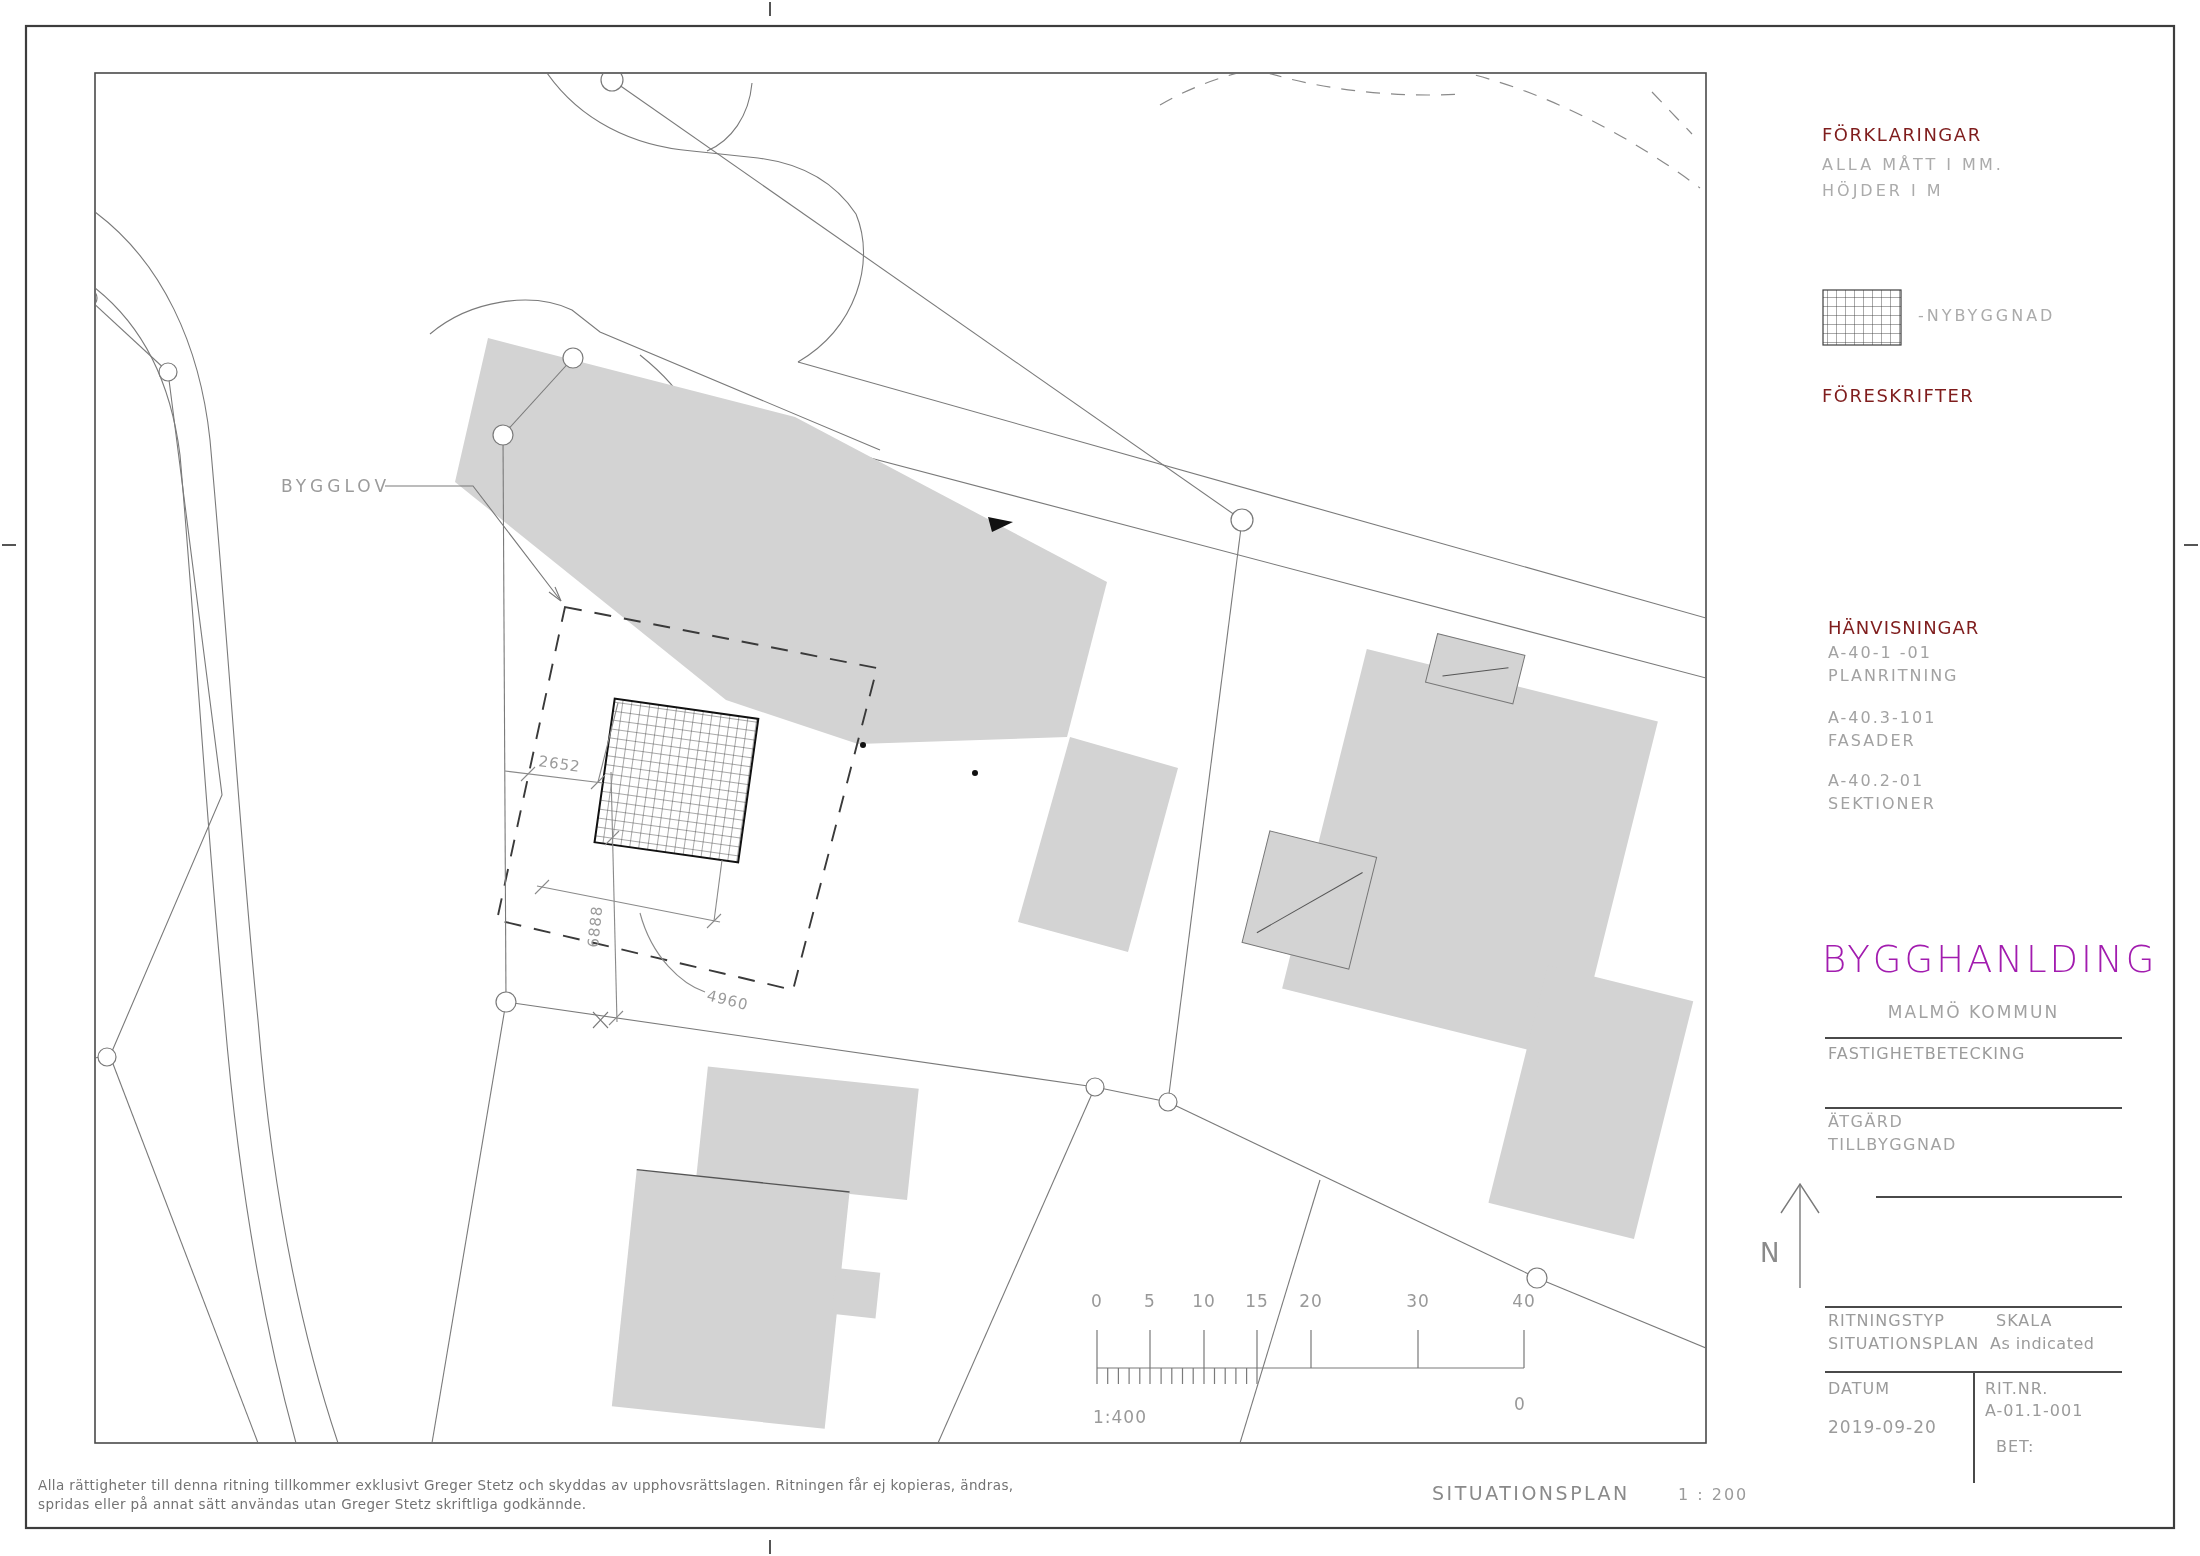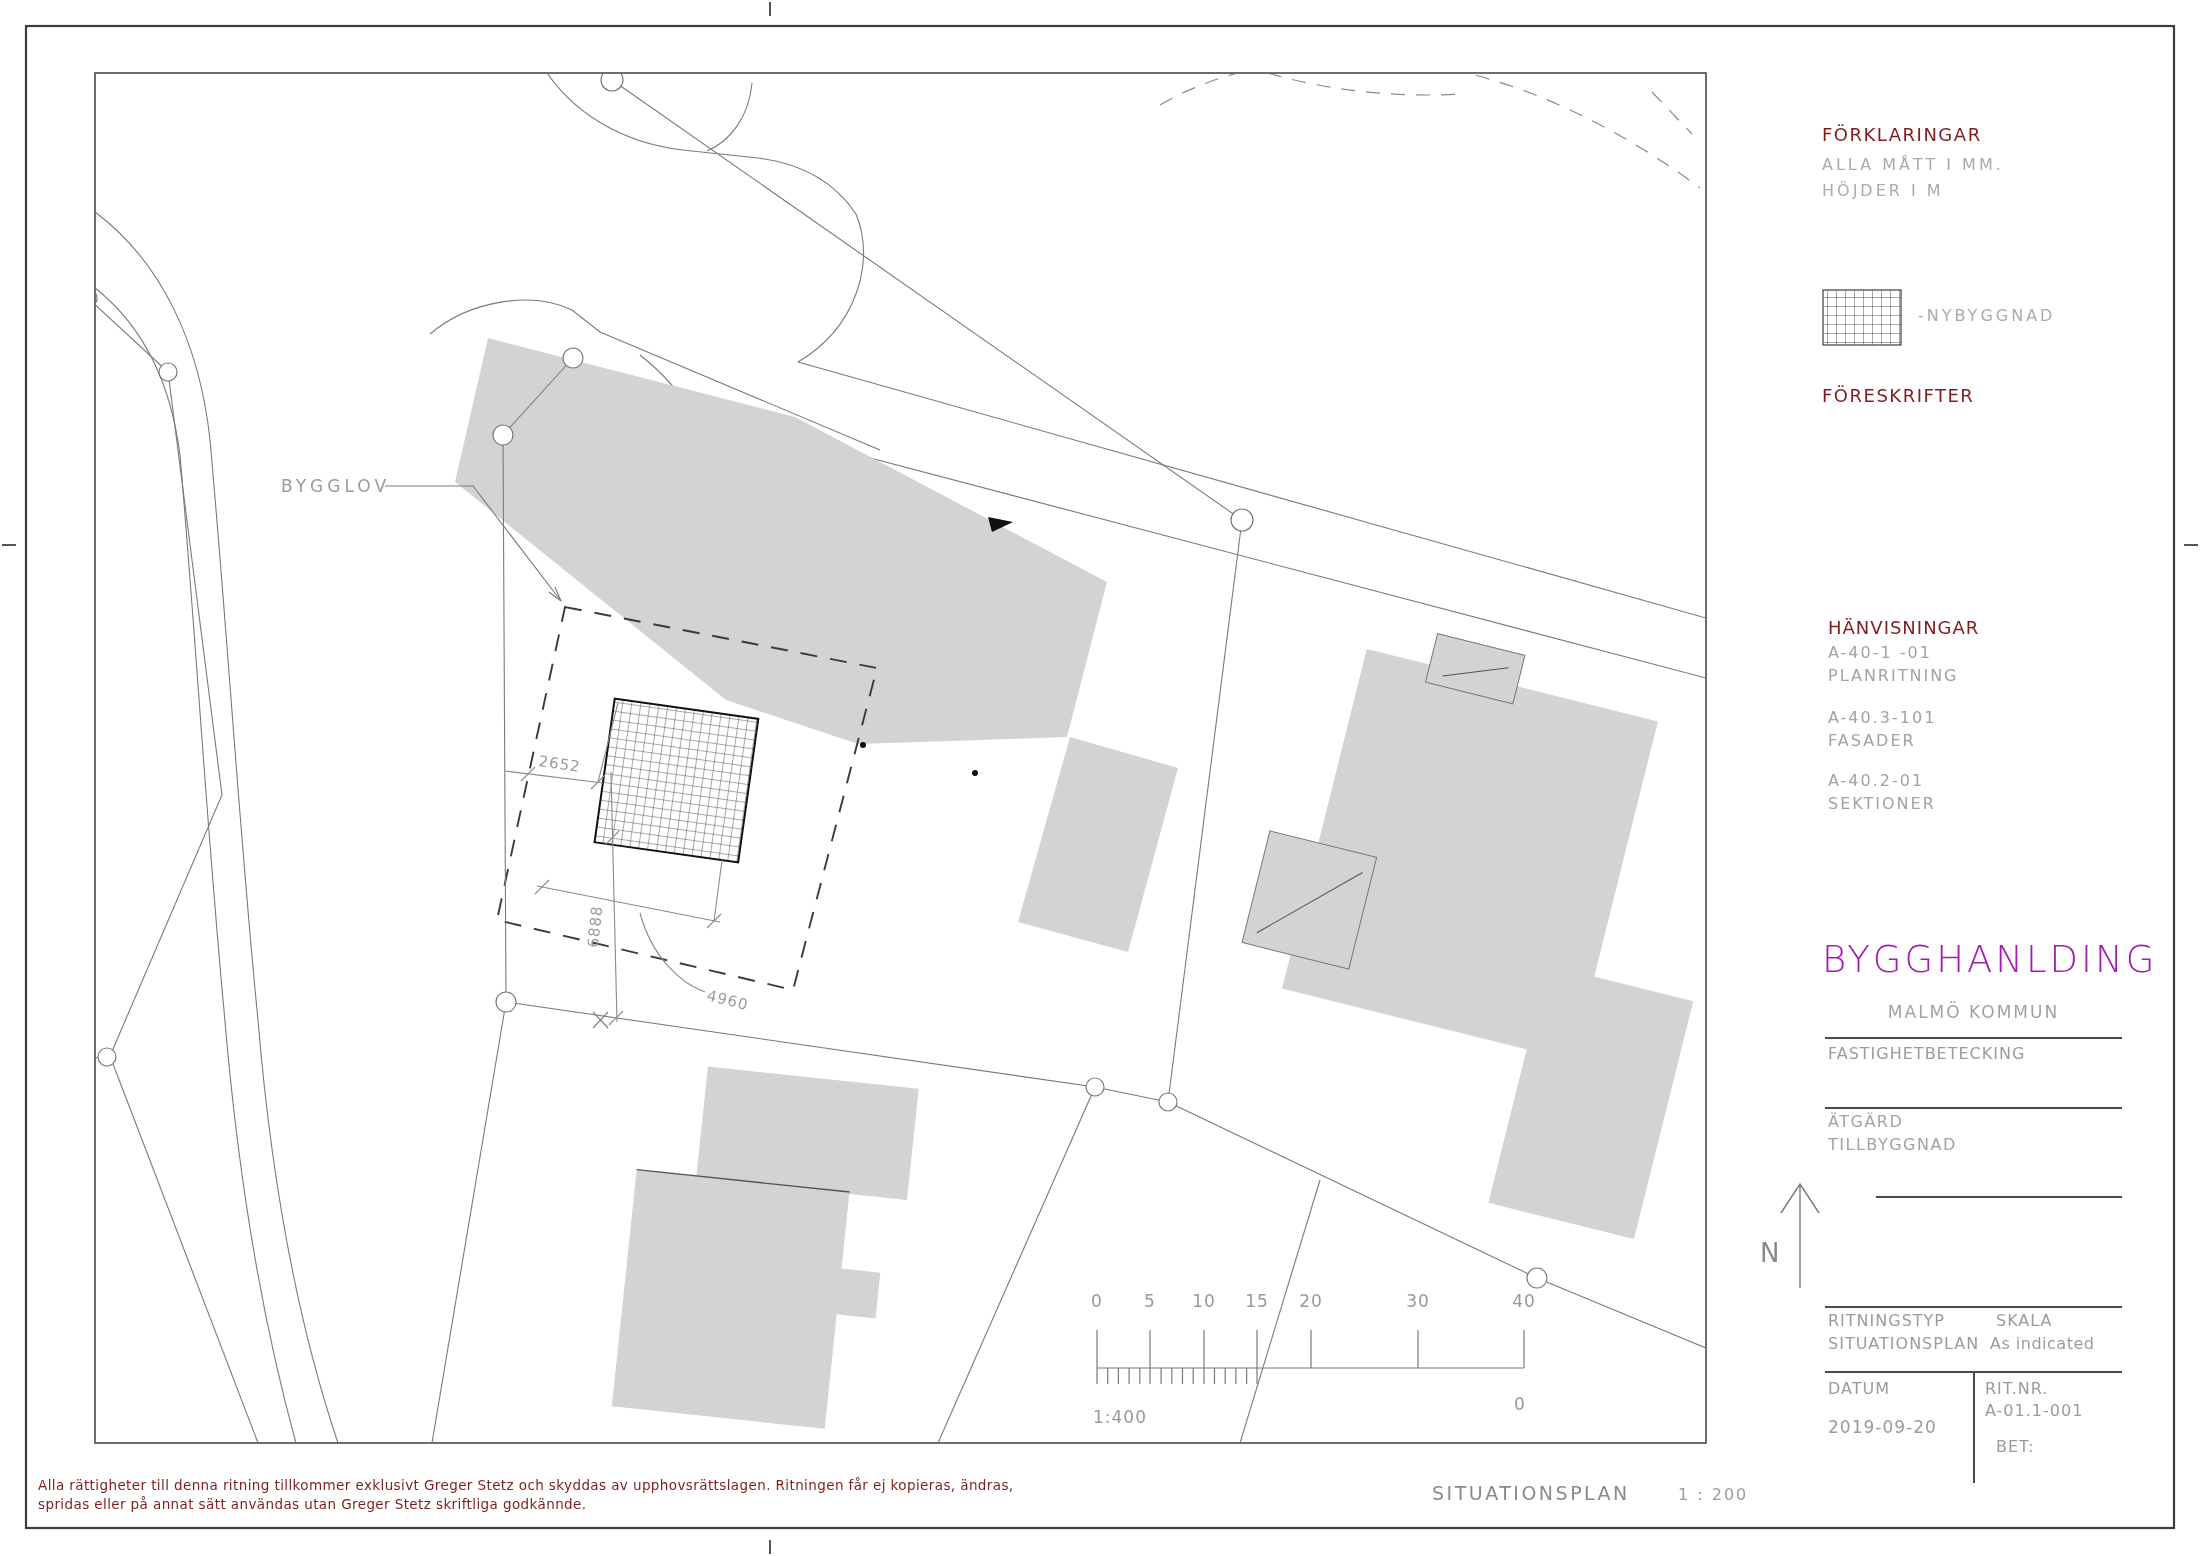--- a/index.html
+++ b/index.html
@@ -6,21 +6,21 @@
   #sheet{position:relative;width:2200px;height:1556px;background:#ffffff;overflow:hidden;
          font-family:"DejaVu Sans","Liberation Sans",sans-serif;}
   #drawing-svg{position:absolute;left:0;top:0;}
   .txt{position:absolute;white-space:nowrap;}
   .h-black{font-size:18px;color:#7f1d1d;letter-spacing:1.5px;}
   .t-gray{font-size:16px;color:#ababab;letter-spacing:3px;}
   .t-gray2{font-size:16px;color:#a2a2a2;letter-spacing:2px;}
   .t-tb{font-size:16px;color:#9b9b9b;letter-spacing:1px;}
   .project-title{font-size:37px;color:#a21caf;font-weight:200;letter-spacing:3px;}
   .rule{position:absolute;background:#4a4a4a;}
-  .copyright{font-size:13.5px;color:#7f1d1d;letter-spacing:0.4px;}
+  .copyright{font-size:13.5px;color:#737373;letter-spacing:0.4px;}
   .view-title{font-size:19px;color:#8a8a8a;letter-spacing:2.5px;}
   .view-scale{font-size:16px;color:#9b9b9b;letter-spacing:2px;}
   svg text{font-family:"DejaVu Sans","Liberation Sans",sans-serif;}
   .plan-label{fill:#9b9b9b;font-size:17px;letter-spacing:4px;}
   .dim-label{fill:#9b9b9b;font-size:15px;letter-spacing:1px;}
   .sb-num{fill:#999999;font-size:17px;letter-spacing:1px;}
 </style>
 </head>
 <body>
 

